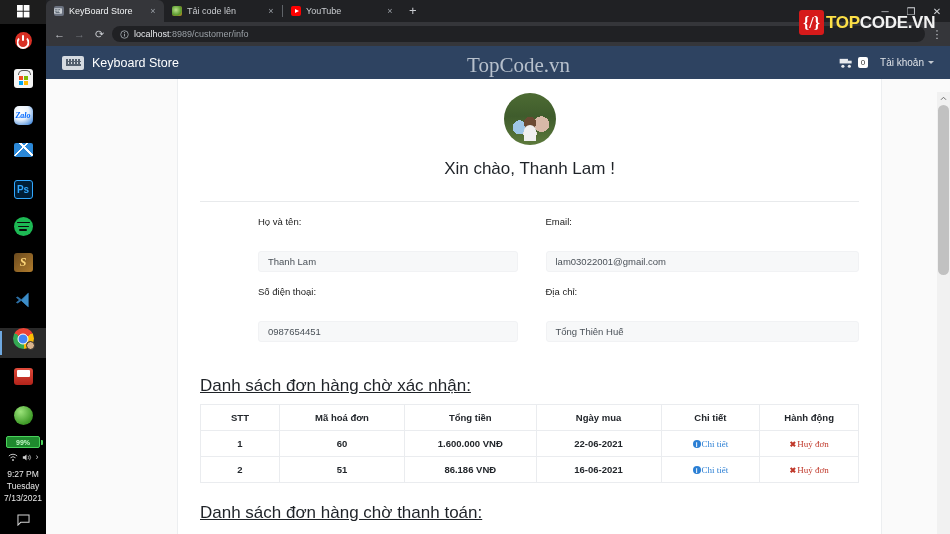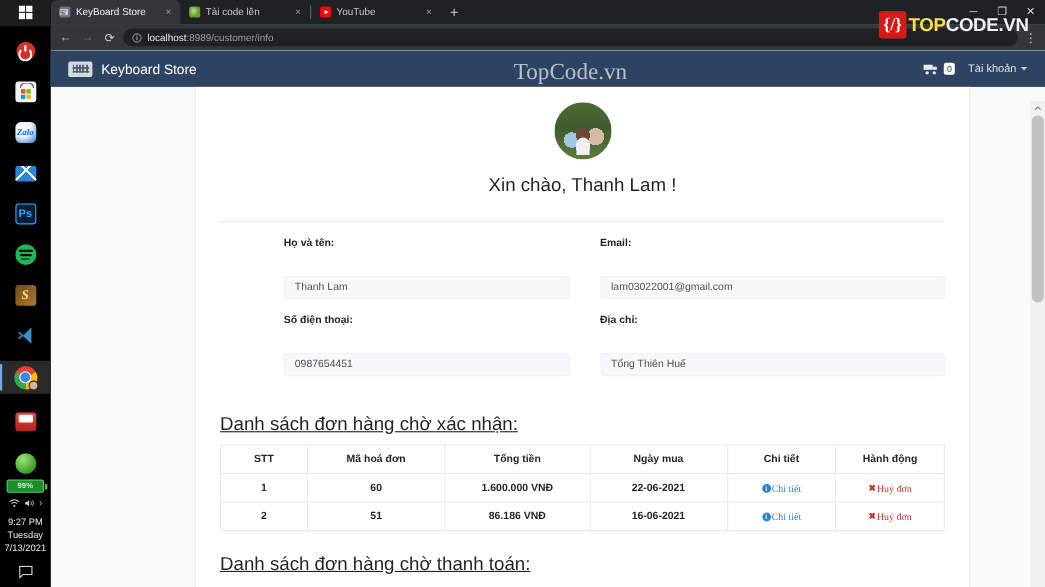--- a/index.html
+++ b/index.html
@@ -20,21 +20,21 @@
     z-index: 40;
   }
   .tb-start {
     width: 46px; height: 24px;
     display: flex; align-items: center; justify-content: center;
     background: #1d1d1d;
   }
   .win-logo { width: 13px; height: 13px; display: block; }
   .tb-icon {
     width: 46px; height: 30px;
-    display: flex; align-items: center; justify-content: center;
+    display: flex; align-items: flex-start; justify-content: center;
     position: relative;
   }
   .tb-icon.active { background: #2a2a2a; }
   .tb-icon.active::before {
     content: ""; position: absolute; left: 0; top: 3px;
     width: 2px; height: 24px; background: #6ea8e0;
   }
 
   .ic-power {
     width: 17px; height: 17px; border-radius: 50%;
@@ -152,21 +152,21 @@
   .tb-clock {
     color:#e8e8e8; font-size:8.5px; line-height:12px; text-align:center; width:46px;
     margin-bottom: 10px;
   }
   .tb-notify {
     width:46px; display:flex; align-items:center; justify-content:center;
     margin-bottom: 8px;
   }
 
   
-  #browser { position:absolute; left:46px; top:0; width:904px; height:534px; background:#14b8a6; }
+  #browser { position:absolute; left:46px; top:0; width:904px; height:534px; background:#be185d; }
   .tabstrip {
     height: 22px; background:#202124; display:flex; align-items:flex-end;
     position: relative;
   }
   .tab {
     height: 22px; display:flex; align-items:center; gap:5px;
     padding: 0 6px 0 8px; font-size:9px; color:#c9ccd0; position:relative;
     min-width: 118px; max-width: 150px;
   }
   .tab.active { background:#35363a; border-radius: 6px 6px 0 0; color:#f1f3f4; }
@@ -296,21 +296,21 @@
   .greeting {
     font-size:17px; color:#1f2328; margin-top:14px; font-weight:400;
   }
   .divider { height:1px; background:#e8eaec; margin: 12px 22px 0 22px; }
 
   .formgrid {
     display:grid; grid-template-columns: 1fr 1fr; gap: 0 24px;
     padding: 14px 22px 8px 22px;
   }
   .field { margin-bottom: 14px; }
-  .flabel { font-size:9.5px; font-weight:bold; color:#222; margin-bottom:7px; padding-left:58px; }
+  .flabel { font-size:9.5px; font-weight:normal; color:#222; margin-bottom:7px; padding-left:58px; }
   .field.right .flabel { padding-left: 4px; }
   .fbox {
     background:#f7f8f9; border:1px solid #f1f2f4; border-radius:3px;
     height: 21px; display:flex; align-items:center; padding: 0 9px;
     font-size:9.5px; color:#4a5158;
     margin-left: 58px;
     margin-top: 24px;
   }
   .field.right .fbox { margin-left: 4px; }
 

